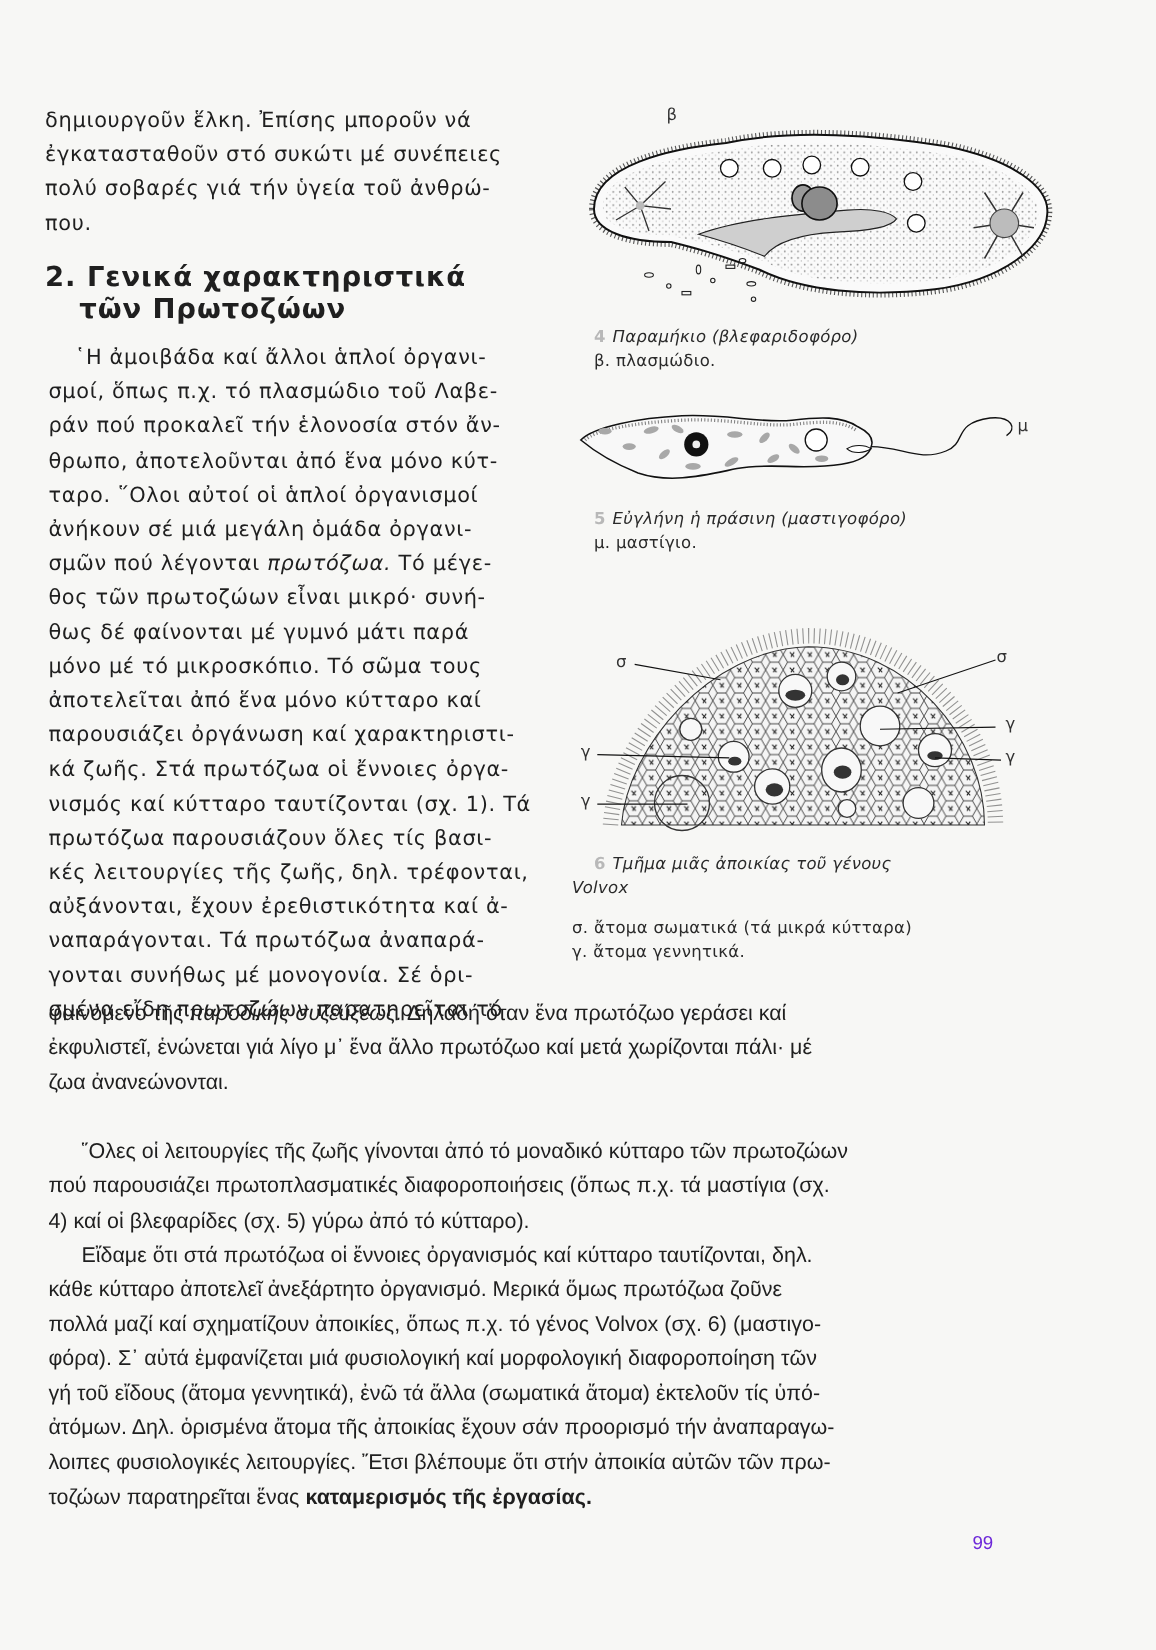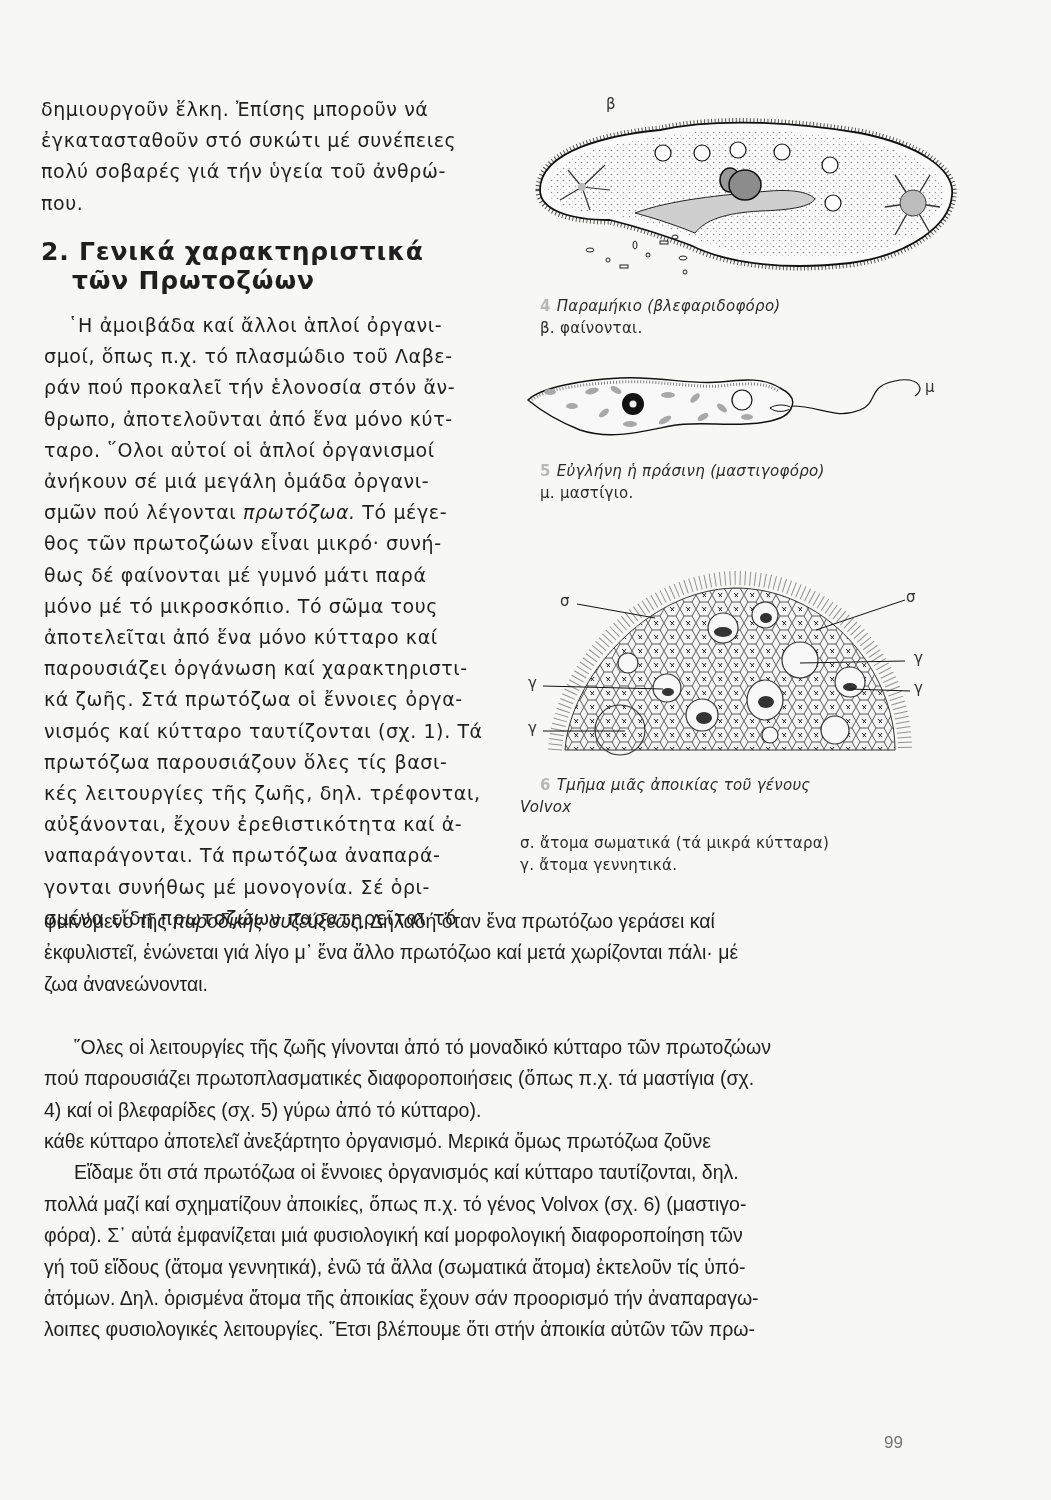--- a/index.html
+++ b/index.html
@@ -79,27 +79,28 @@
   <span class="line">ζωα ἀνανεώνονται.</span>
 </div>
 
 <div class="abs wide" style="left:44px; top:1032px; width:880px;">
   <span class="line" style="padding-left:30px;">῞Ολες οἱ λειτουργίες τῆς ζωῆς γίνονται ἀπό τό μοναδικό κύτταρο τῶν πρωτοζώων</span>
   <span class="line">πού παρουσιάζει πρωτοπλασματικές διαφοροποιήσεις (ὅπως π.χ. τά μαστίγια (σχ.</span>
   <span class="line">4) καί οἱ βλεφαρίδες (σχ. 5) γύρω ἀπό τό κύτταρο).</span>
 </div>
 
 <div class="abs wide" style="left:44px; top:1126px; width:880px;">
+  <span class="line" style="padding-left:30px;">Εἴδαμε ὅτι στά πρωτόζωα οἱ ἔννοιες ὀργανισμός καί κύτταρο ταυτίζονται, δηλ.</span>
   <span class="line">κάθε κύτταρο ἀποτελεῖ ἀνεξάρτητο ὀργανισμό. Μερικά ὅμως πρωτόζωα ζοῦνε</span>
-  <span class="line" style="padding-left:30px;">Εἴδαμε ὅτι στά πρωτόζωα οἱ ἔννοιες ὀργανισμός καί κύτταρο ταυτίζονται, δηλ.</span>
   <span class="line">πολλά μαζί καί σχηματίζουν ἀποικίες, ὅπως π.χ. τό γένος Volvox (σχ. 6) (μαστιγο-</span>
   <span class="line">φόρα). Σ᾽ αὐτά ἐμφανίζεται μιά φυσιολογική καί μορφολογική διαφοροποίηση τῶν</span>
   <span class="line">γή τοῦ εἴδους (ἄτομα γεννητικά), ἐνῶ τά ἄλλα (σωματικά ἄτομα) ἐκτελοῦν τίς ὑπό-</span>
   <span class="line">ἀτόμων. Δηλ. ὁρισμένα ἄτομα τῆς ἀποικίας ἔχουν σάν προορισμό τήν ἀναπαραγω-</span>
   <span class="line">λοιπες φυσιολογικές λειτουργίες. Ἔτσι βλέπουμε ὅτι στήν ἀποικία αὐτῶν τῶν πρω-</span>
+  <span class="line"><span>τοζώων παρατηρεῖται ἕνας </span><b>καταμερισμός τῆς ἐργασίας.</b></span>
 </div>
 
 <div class="abs" style="left:520px; top:95px; width:440px; height:200px;">
   <span class="abs label" style="left:86px; top:0px;">β</span>
   <svg width="440" height="200" viewBox="0 0 440 200" style="position:absolute;left:0;top:0;">
     <defs>
       <pattern id="dots" width="6" height="6" patternUnits="userSpaceOnUse">
         <circle cx="1.5" cy="1.5" r="0.8" fill="#333"></circle>
         <circle cx="4.5" cy="4.2" r="0.5" fill="#555"></circle>
       </pattern>
@@ -139,21 +140,21 @@
       <ellipse cx="128" cy="160" rx="2" ry="2"></ellipse>
         <rect x="140" y="146" width="8" height="3"></rect>
       <ellipse cx="155" cy="142" rx="3" ry="2"></ellipse>
         <ellipse cx="163" cy="163" rx="4" ry="2"></ellipse>
       <ellipse cx="165" cy="177" rx="2" ry="2"></ellipse>
     </g>
   </svg>
 </div>
 <div class="abs caption" style="left:540px; top:295px; width:340px;">
   <div><span class="num">4</span><span class="title">Παραμήκιο (βλεφαριδοφόρο)</span></div>
-  <div>β. φαίνονται.</div>
+  <div>β. πλασμώδιο.</div>
 </div>
 
 <div class="abs" style="left:520px; top:360px; width:420px; height:90px;">
   <svg width="420" height="90" viewBox="0 0 420 90" style="position:absolute;left:0;top:0;">
     <path d="M8,40 C20,28 60,20 100,18 C140,16 170,25 200,22 C225,19 245,18 260,28 C268,32 275,38 272,46 C270,55 258,60 245,62 C210,68 180,60 150,66 C120,72 90,80 60,70 C40,62 20,50 8,40 Z" fill="#f8f8f8" stroke="#111" stroke-width="1.4"></path>
     <path d="M12,40 C22,30 60,24 100,22 C140,20 170,28 200,26 C225,23 245,22 258,31" fill="none" stroke="#333" stroke-width="3" stroke-dasharray="1 2" opacity="0.6"></path>
     <g fill="#a8a8a8">
       <ellipse cx="30" cy="32" rx="6" ry="3"></ellipse>
         <ellipse cx="72" cy="31" rx="7" ry="3" transform="rotate(-15 72 31)"></ellipse>
       <ellipse cx="52" cy="46" rx="6" ry="3"></ellipse>
@@ -231,13 +232,13 @@
   <span class="abs label" style="left:394px; top:119px;">γ</span>
   <span class="abs label" style="left:8px; top:159px;">γ</span>
 </div>
 <div class="abs caption" style="left:520px; top:774px; width:380px;">
   <div style="padding-left:20px;"><span class="num">6</span><span class="title">Τμῆμα μιᾶς ἀποικίας τοῦ γένους</span></div>
   <div class="title" style="font-style:italic;">Volvox</div>
   <div style="margin-top:14px;">σ. ἄτομα σωματικά (τά μικρά κύτταρα)</div>
   <div>γ. ἄτομα γεννητικά.</div>
 </div>
 
-<div class="abs" style="left:884px; top:1393px; font-size:17px; color:#737373; font-family:'Liberation Sans', sans-serif;margin-top:40px;">99</div>
+<div class="abs" style="left:884px; top:1393px; font-size:17px; color:#6d28d9; font-family:'Liberation Sans', sans-serif;">99</div>
 
 </body></html>

